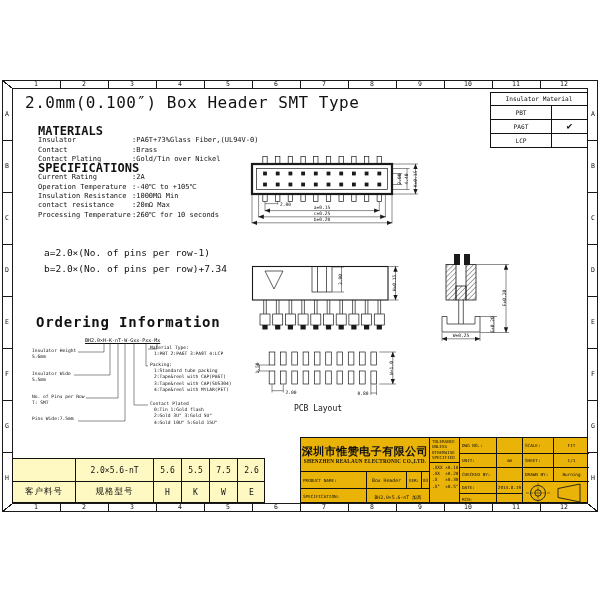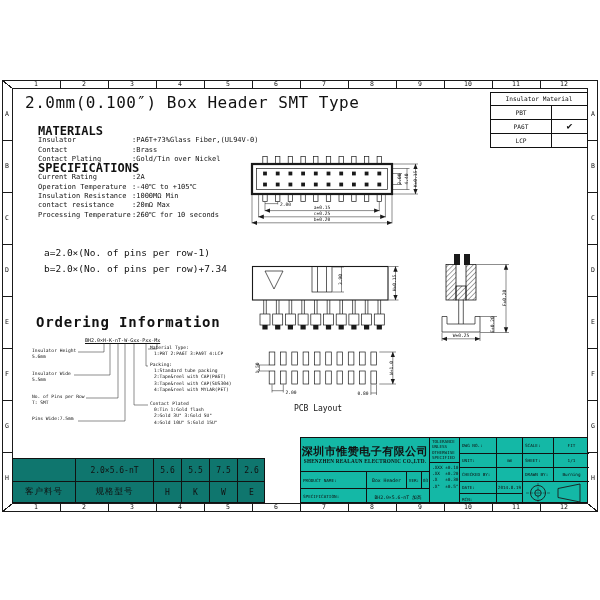--- a/index.html
+++ b/index.html
@@ -31,33 +31,33 @@
   .lcall{position:absolute;left:32px;font-size:4.6px;line-height:5.9px;white-space:nowrap;}
   .rcall{position:absolute;left:150px;font-size:4.6px;line-height:6.2px;white-space:nowrap;}
   
   .imtab{position:absolute;left:490px;top:92px;width:98px;border:1px solid #111;box-sizing:border-box;background:#fff;}
   .imhead{height:12px;line-height:12px;text-align:center;font-size:6.2px;border-bottom:1px solid #111;}
   .imrow{display:flex;height:13px;border-bottom:1px solid #111;}
   .imrow:last-child{border-bottom:none;}
   .imname{width:60px;border-right:1px solid #111;text-align:center;font-size:6.2px;line-height:13px;}
   .imchk{flex:1;text-align:center;font-size:10px;line-height:12px;font-weight:bold;}
   
-  .tblock{position:absolute;left:300px;top:437px;width:288px;height:66px;border:1px solid #111;box-sizing:border-box;background:#14b8a6;}
+  .tblock{position:absolute;left:300px;top:437px;width:288px;height:66px;border:1px solid #111;box-sizing:border-box;background:#eab308;}
   .tc{position:absolute;display:flex;align-items:center;box-sizing:border-box;font-size:4.3px;overflow:hidden;}
   .tc.ctr{justify-content:center;}
   .tc.lab{padding-left:2px;}
   .bl{border-left:1px solid #111;} .bt{border-top:1px solid #111;}
   .cmpcell{position:absolute;left:0;top:0;width:128px;height:33px;display:flex;flex-direction:column;align-items:center;justify-content:center;}
   .cmpcn{font-size:11px;font-weight:bold;letter-spacing:.5px;line-height:13px;font-family:"DejaVu Sans","Liberation Sans",sans-serif;}
   .cmpen{font-size:5.2px;font-weight:bold;font-family:"Liberation Serif","DejaVu Serif",serif;letter-spacing:.2px;}
   .tolcell{position:absolute;left:128px;top:0;width:30px;height:66px;border-left:1px solid #111;box-sizing:border-box;font-size:4.2px;line-height:5.4px;padding:1px 0 0 2px;}
   .tolhr{border-top:1px solid #111;margin:1.5px 0 1.5px -2px;}
   .tolitem{white-space:pre;line-height:6.4px;font-size:4.4px;}
   
-  .ptable{position:absolute;left:12px;top:458px;width:253px;height:45px;border:1px solid #111;box-sizing:border-box;background:#0f766e;}
+  .ptable{position:absolute;left:12px;top:458px;width:253px;height:45px;border:1px solid #111;box-sizing:border-box;background:#fef9c3;}
   .prow{display:flex;height:22px;box-sizing:border-box;}
   .prow.r2{height:21px;border-top:1px solid #111;}
   .pcell{border-left:1px solid #111;box-sizing:border-box;display:flex;align-items:center;justify-content:center;font-size:8px;white-space:nowrap;}
   .pcell:first-child{border-left:none;}
   .pcell.cjk{font-size:8.5px;letter-spacing:1px;font-family:"DejaVu Sans","Liberation Sans",sans-serif;}
 </style>
 </head>
 <body>
 
 <div class="stage">

